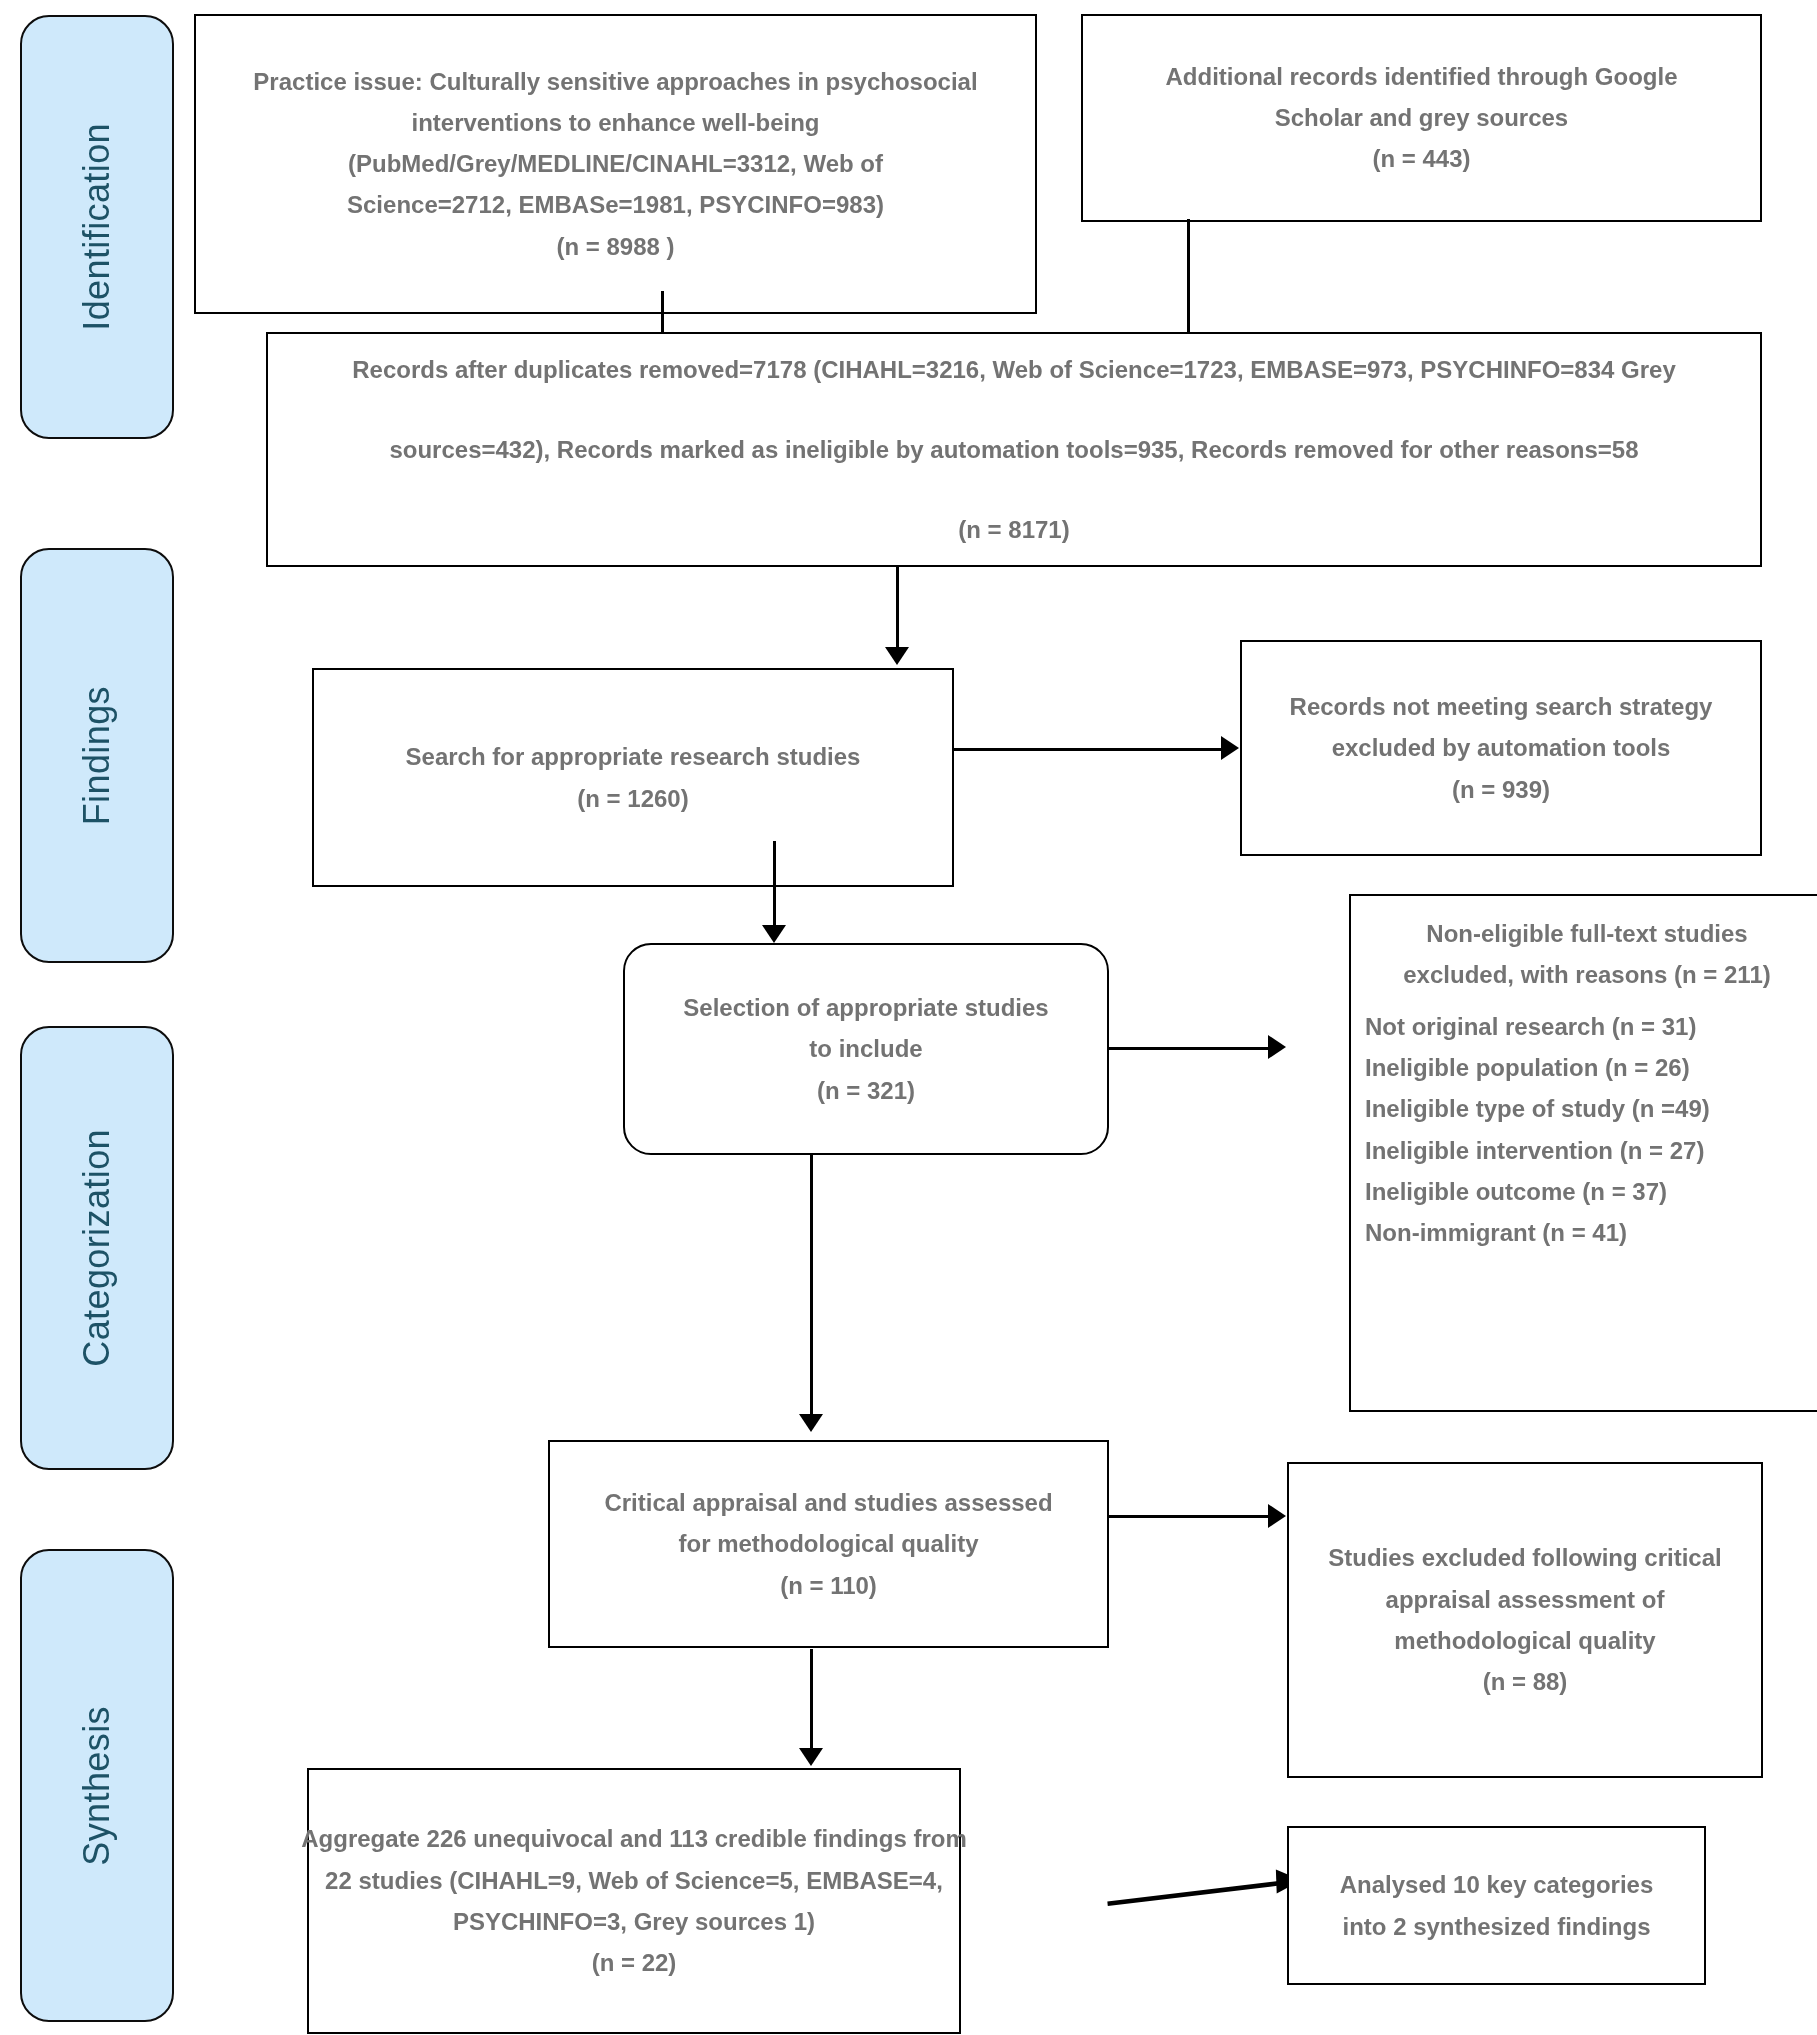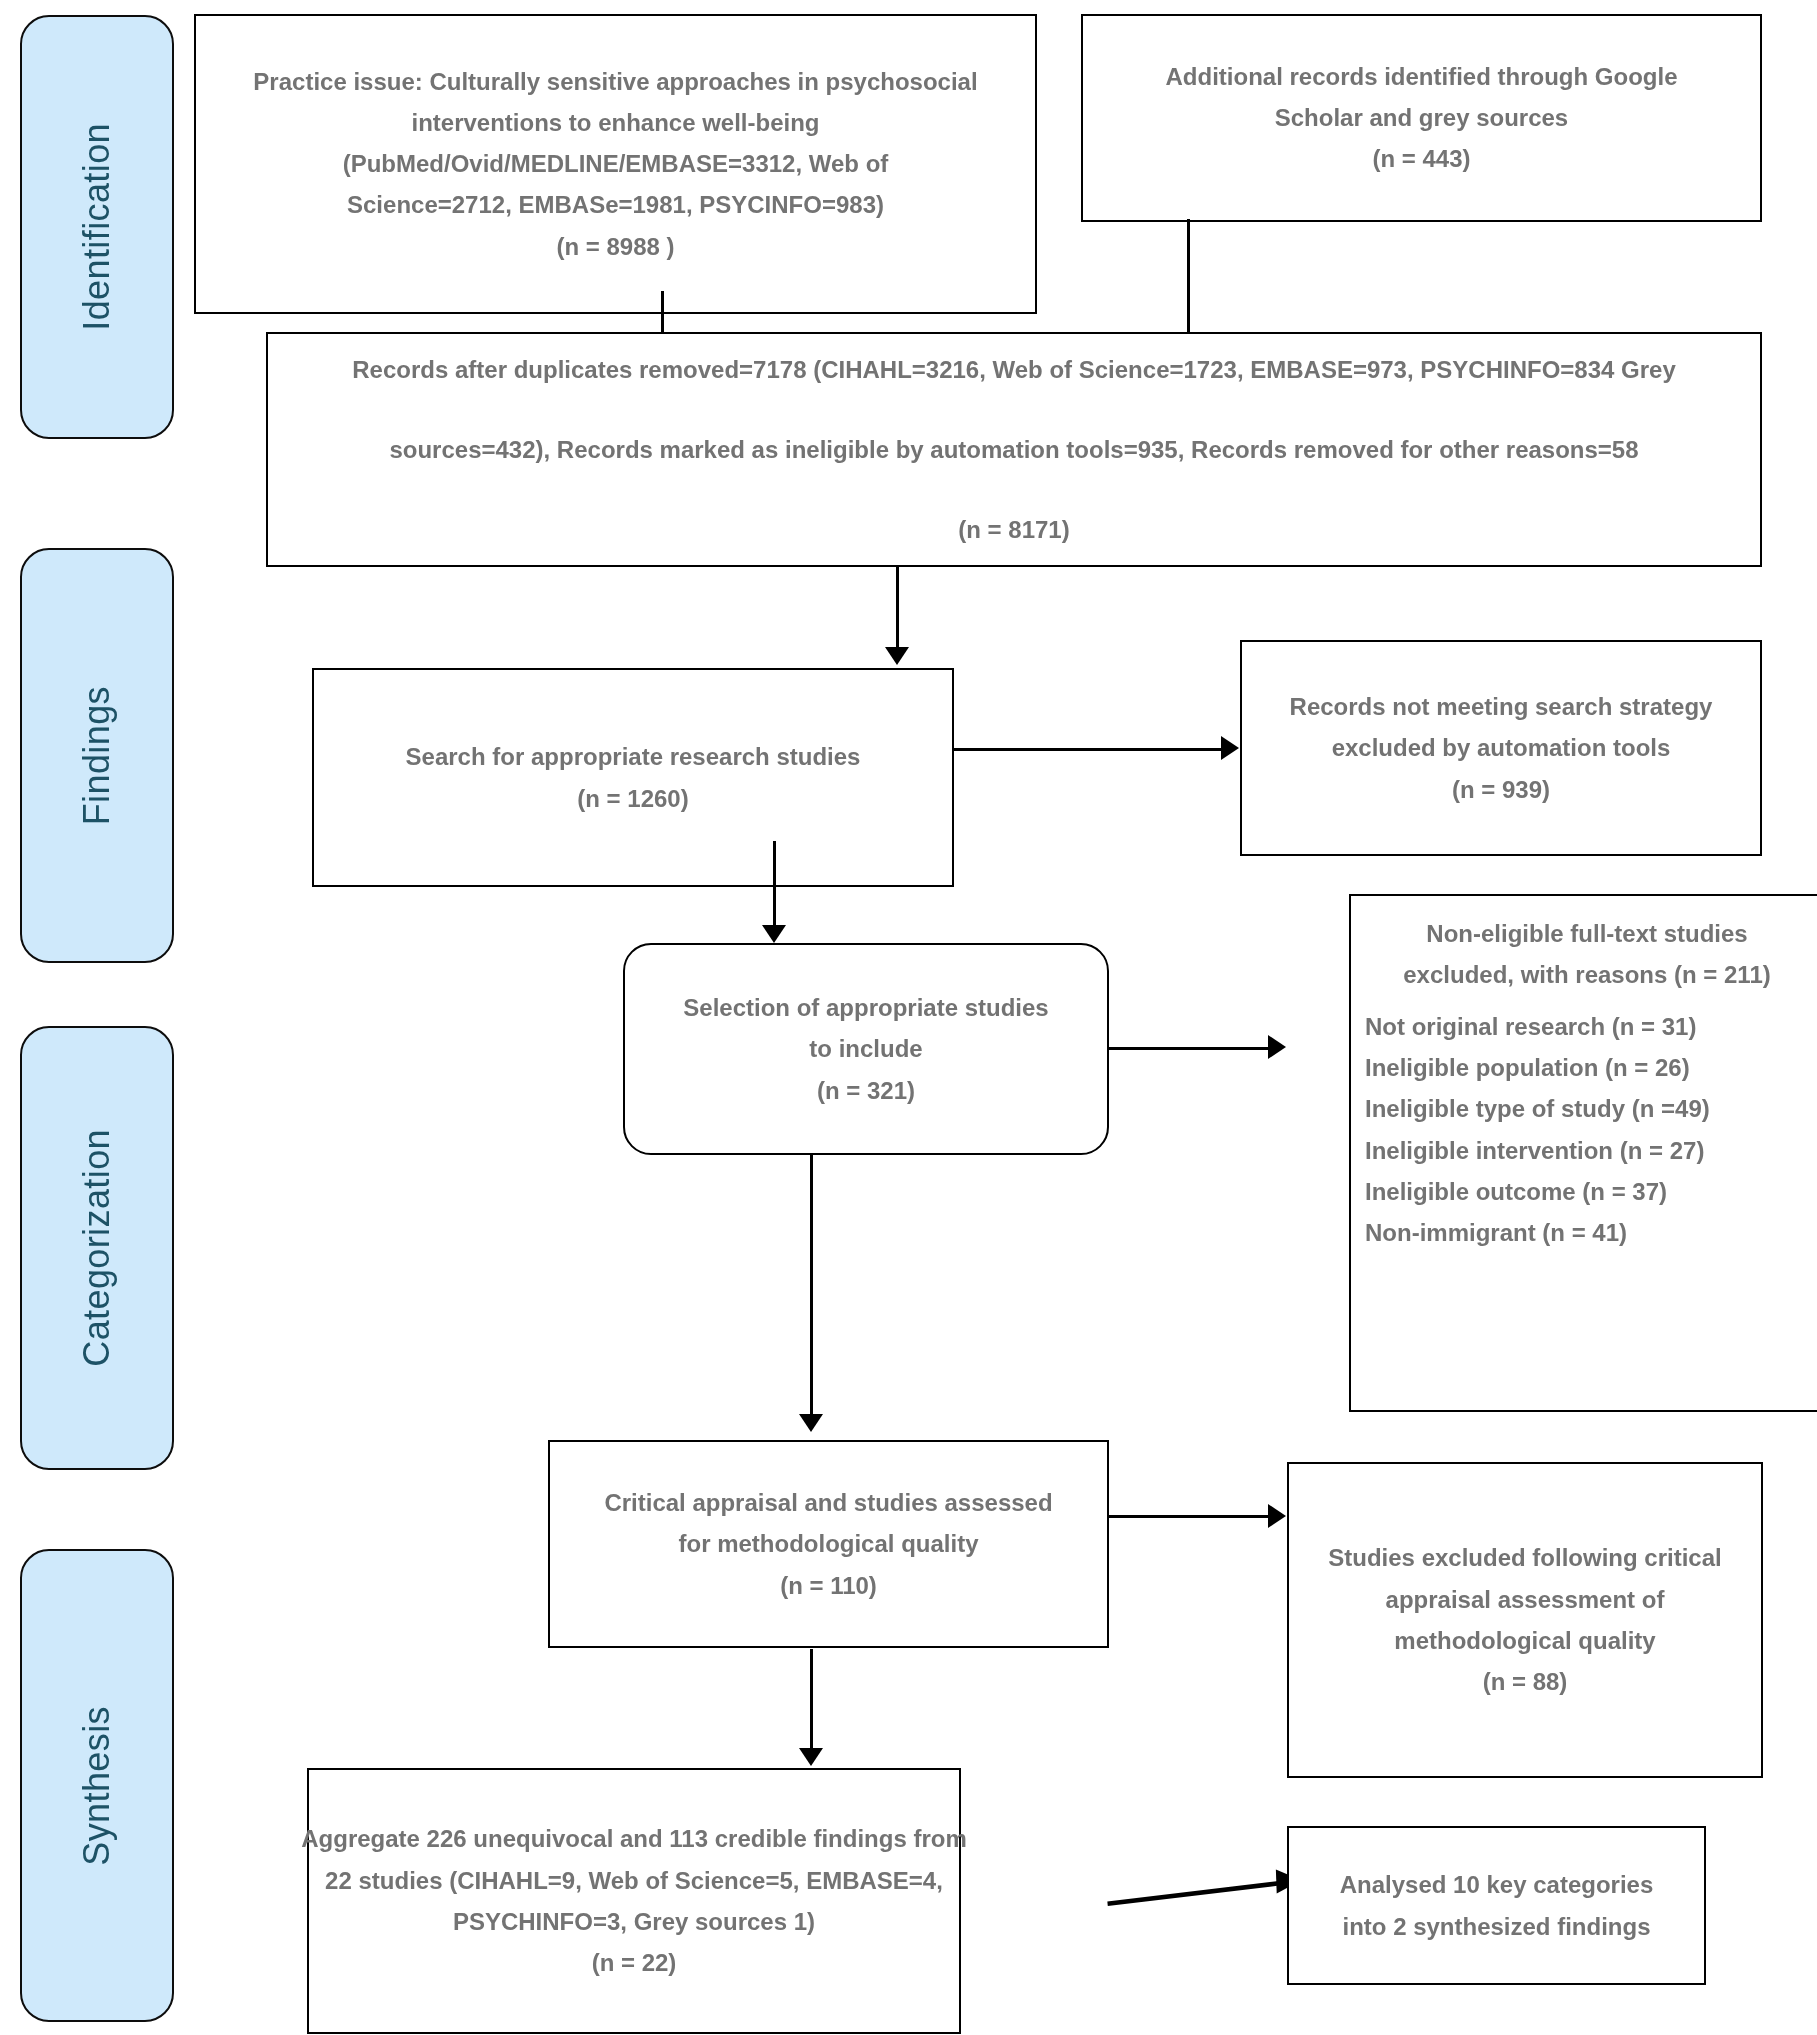--- a/index.html
+++ b/index.html
@@ -109,21 +109,21 @@
     <span class="stage-label">Categorization</span>
   </div>
 
   <div class="stage-pill" style="left:20px; top:1549px; width:154px; height:473px;">
     <span class="stage-label">Synthesis</span>
   </div>
 
   <div class="node" style="left:194px; top:13.7px; width:843px; height:300px;">
     <span class="ln">Practice issue: Culturally sensitive approaches in psychosocial</span>
     <span class="ln">interventions to enhance well-being</span>
-    <span class="ln">(PubMed/Ovid/MEDLINE/EMBASE=3312, Web of</span>
+    <span class="ln">(PubMed/Grey/MEDLINE/CINAHL=3312, Web of</span>
     <span class="ln">Science=2712, EMBASe=1981, PSYCINFO=983)</span>
     <span class="ln">(n =  8988 )</span>
   </div>
 
   <div class="node" style="left:1081px; top:13.7px; width:681px; height:208px;">
     <span class="ln">Additional records identified through Google</span>
     <span class="ln">Scholar and grey sources</span>
     <span class="ln">(n = 443)</span>
   </div>
 

